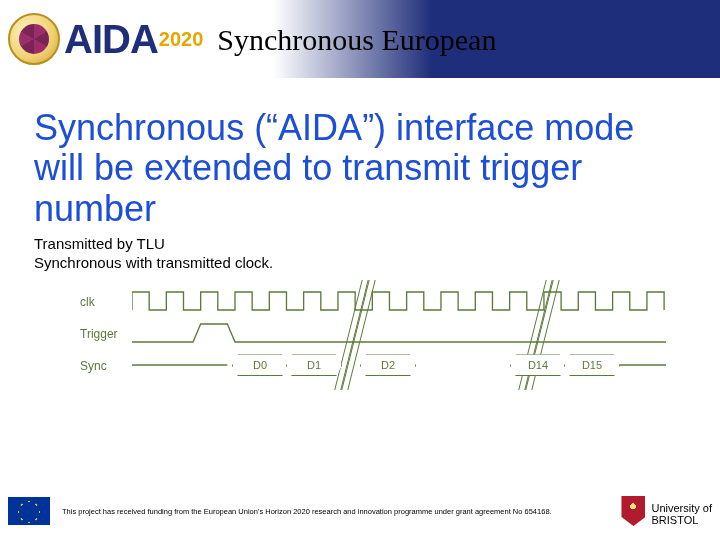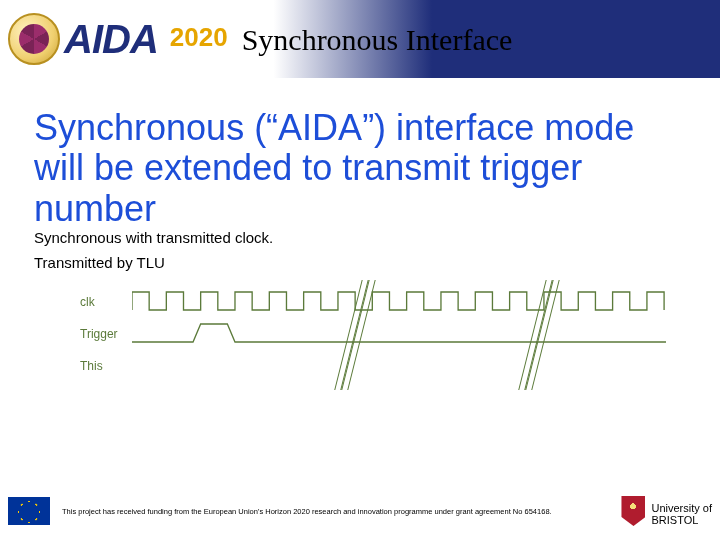--- a/index.html
+++ b/index.html
@@ -39,31 +39,30 @@
     width: 30px;
     height: 30px;
     border-radius: 50%;
     background:
       conic-gradient(#9b2d6b 0 60deg, #7a2356 60deg 120deg, #9b2d6b 120deg 180deg, #7a2356 180deg 240deg, #9b2d6b 240deg 300deg, #7a2356 300deg 360deg);
   }
   .logo-text {
     font-family: Arial, sans-serif;
     font-weight: 900;
     font-size: 40px;
-    font-style: italic;
     color: #1f2e7a;
     letter-spacing: -1px;
   }
   .logo-year {
     font-family: Arial, sans-serif;
     font-weight: 900;
-    font-size: 26px;
+    font-size: 20px;
     color: #e6a500;
     vertical-align: super;
-    margin-left: 12px;
+    margin-left: 1px;
   }
   .title {
     font-size: 30px;
     font-family: "Times New Roman", serif;
     color: #000;
     line-height: 1.1;
     margin-left: 14px;
   }
   .content {
     padding: 30px 34px 0 34px;
@@ -207,28 +206,28 @@
 <body>
 
 <div class="header">
   <div class="logo">
     <div class="logo-medal"></div>
     <div>
       <span class="logo-text">AIDA</span><span class="logo-year">2020</span>
     </div>
   </div>
   <div class="title">
-    <div>Synchronous Interface</div>
+    <div>Synchronous European</div>
   </div>
 </div>
 
 <div class="content">
   <div class="headline">Synchronous (“AIDA”) interface mode will be extended to transmit trigger number</div>
+  <div class="subtext">Transmitted by TLU</div>
   <div class="subtext" style="margin-top:0">Synchronous with transmitted clock.</div>
-  <div class="subtext">Transmitted by TLU</div>
 
   <div class="diagram">
 
     <div class="break" style="left:268px"></div>
     <div class="break" style="left:452px"></div>
 
     <div class="sig-row">
       <div class="sig-label">clk</div>
       <div class="sig-wave">
         <svg class="clk-svg" viewBox="0 0 560 26" preserveAspectRatio="none">
@@ -240,21 +239,32 @@
     <div class="sig-row">
       <div class="sig-label">Trigger</div>
       <div class="sig-wave">
         <svg class="trg-svg" viewBox="0 0 560 26" preserveAspectRatio="none">
           <path d="M0 22 L64 22 L72 4 L100 4 L108 22 L560 22"></path>
         </svg>
       </div>
     </div>
 
     <div class="sig-row">
-      <div class="sig-label">This</div>
+      <div class="sig-label">Sync</div>
+      <div class="sig-wave">
+        <svg class="trg-svg" viewBox="0 0 560 26" preserveAspectRatio="none">
+          <line x1="0" y1="13" x2="100" y2="13"></line>
+          <line x1="488" y1="13" x2="560" y2="13"></line>
+        </svg>
+        <div class="data-box" style="left:100px;width:56px">D0</div>
+        <div class="data-box" style="left:154px;width:56px">D1</div>
+        <div class="data-box" style="left:228px;width:56px">D2</div>
+        <div class="data-box" style="left:378px;width:56px">D14</div>
+        <div class="data-box" style="left:432px;width:56px">D15</div>
+      </div>
     </div>
   </div>
 </div>
 
 <div class="footer">
   <div class="eu-flag"></div>
   <div class="footer-text">This project has received funding from the European Union's Horizon 2020 research and innovation programme under grant agreement No 654168.</div>
   <div class="bristol">
     <div class="bristol-crest"></div>
     <div class="bristol-text">

